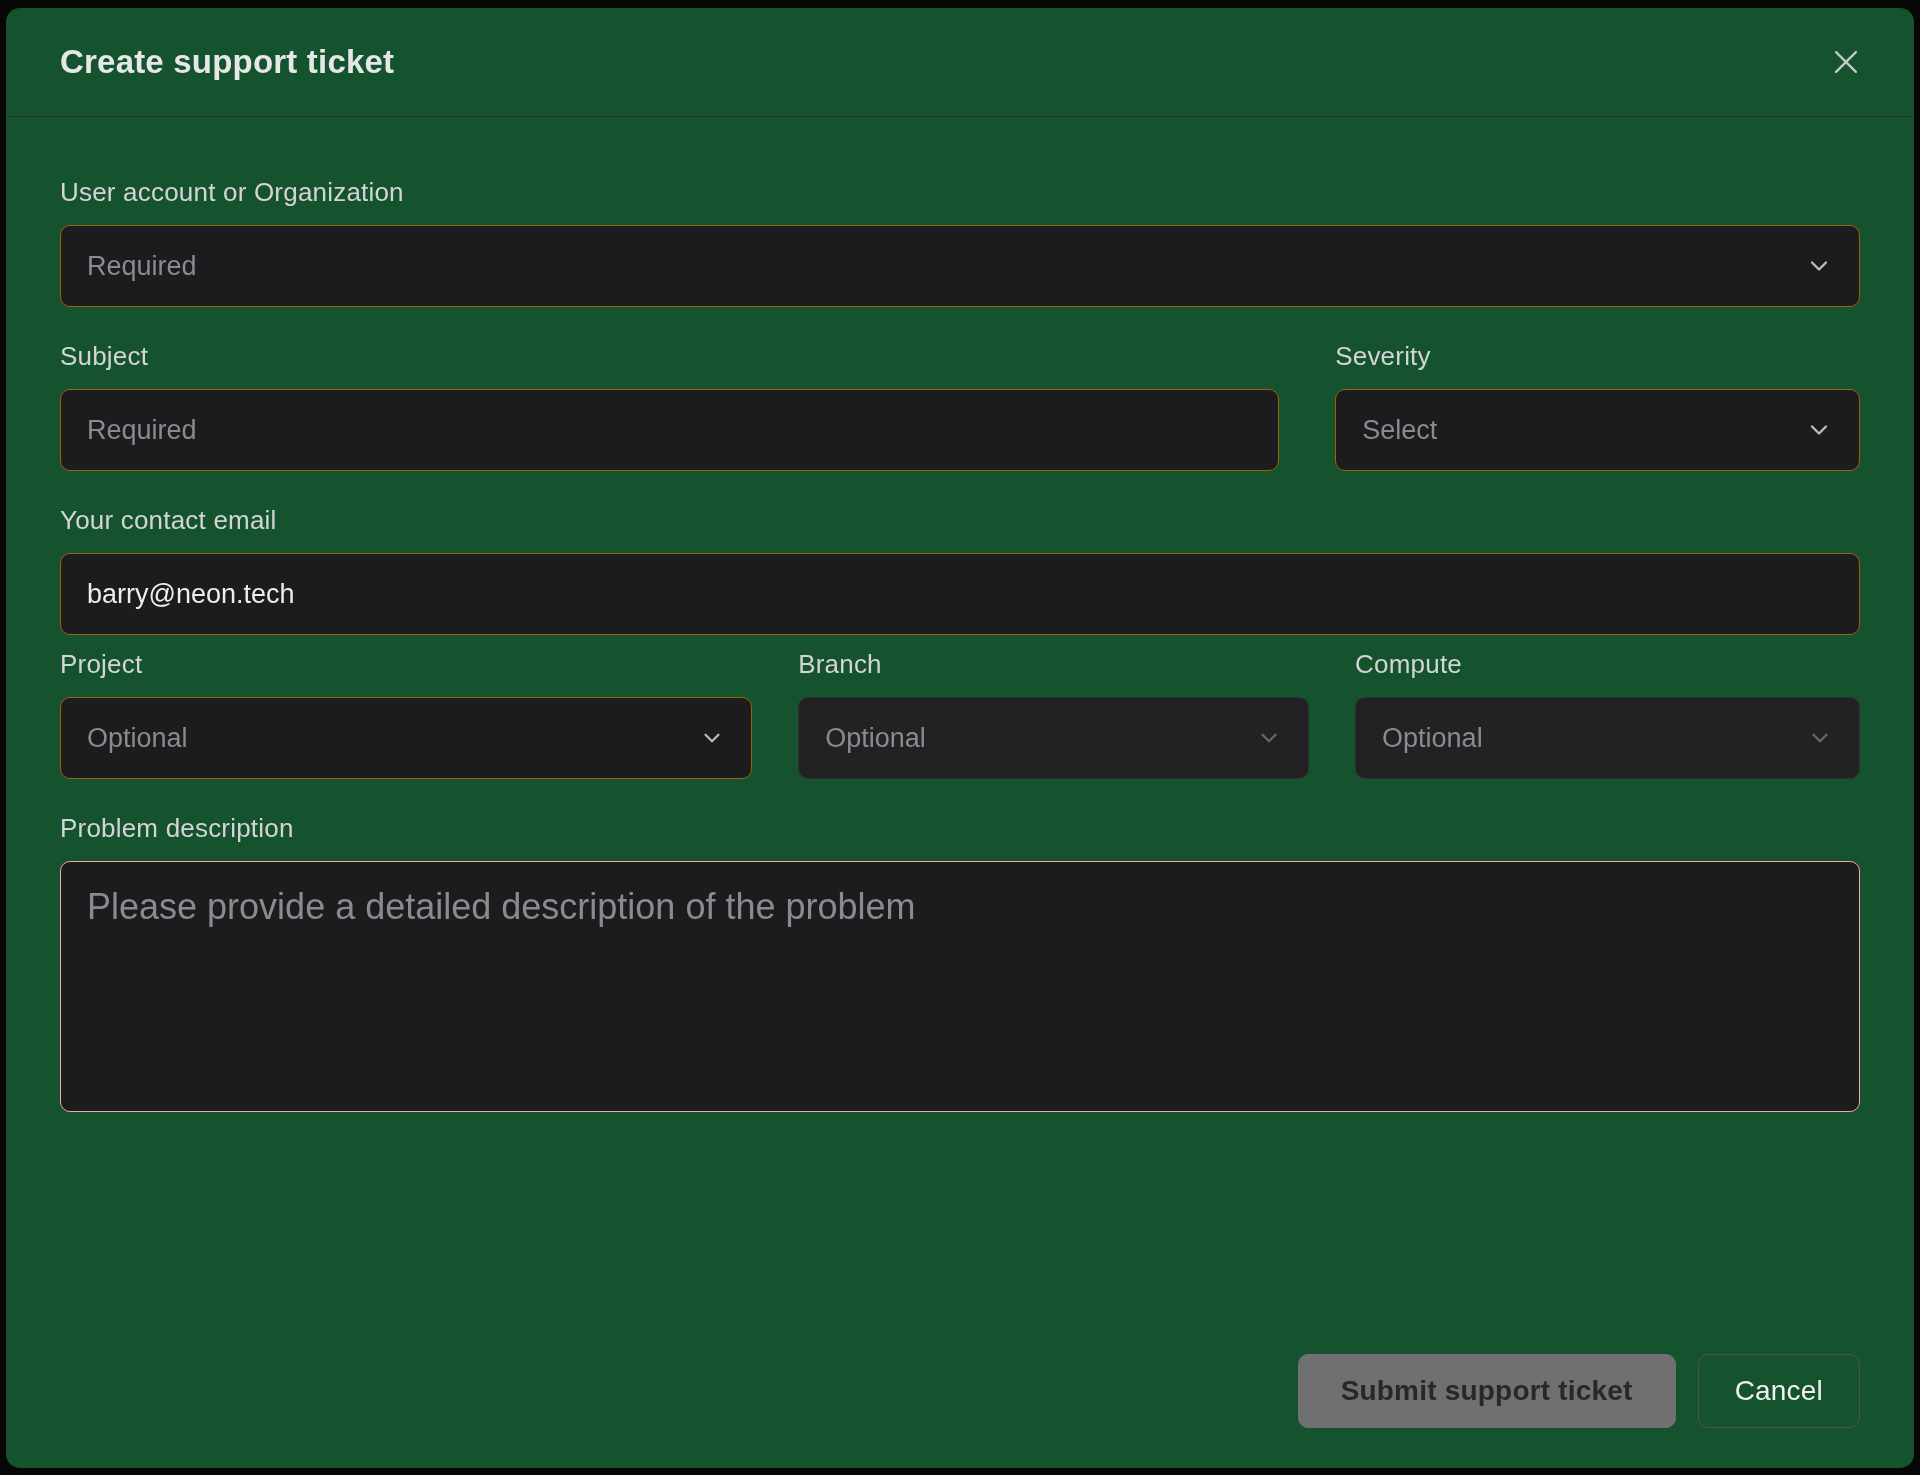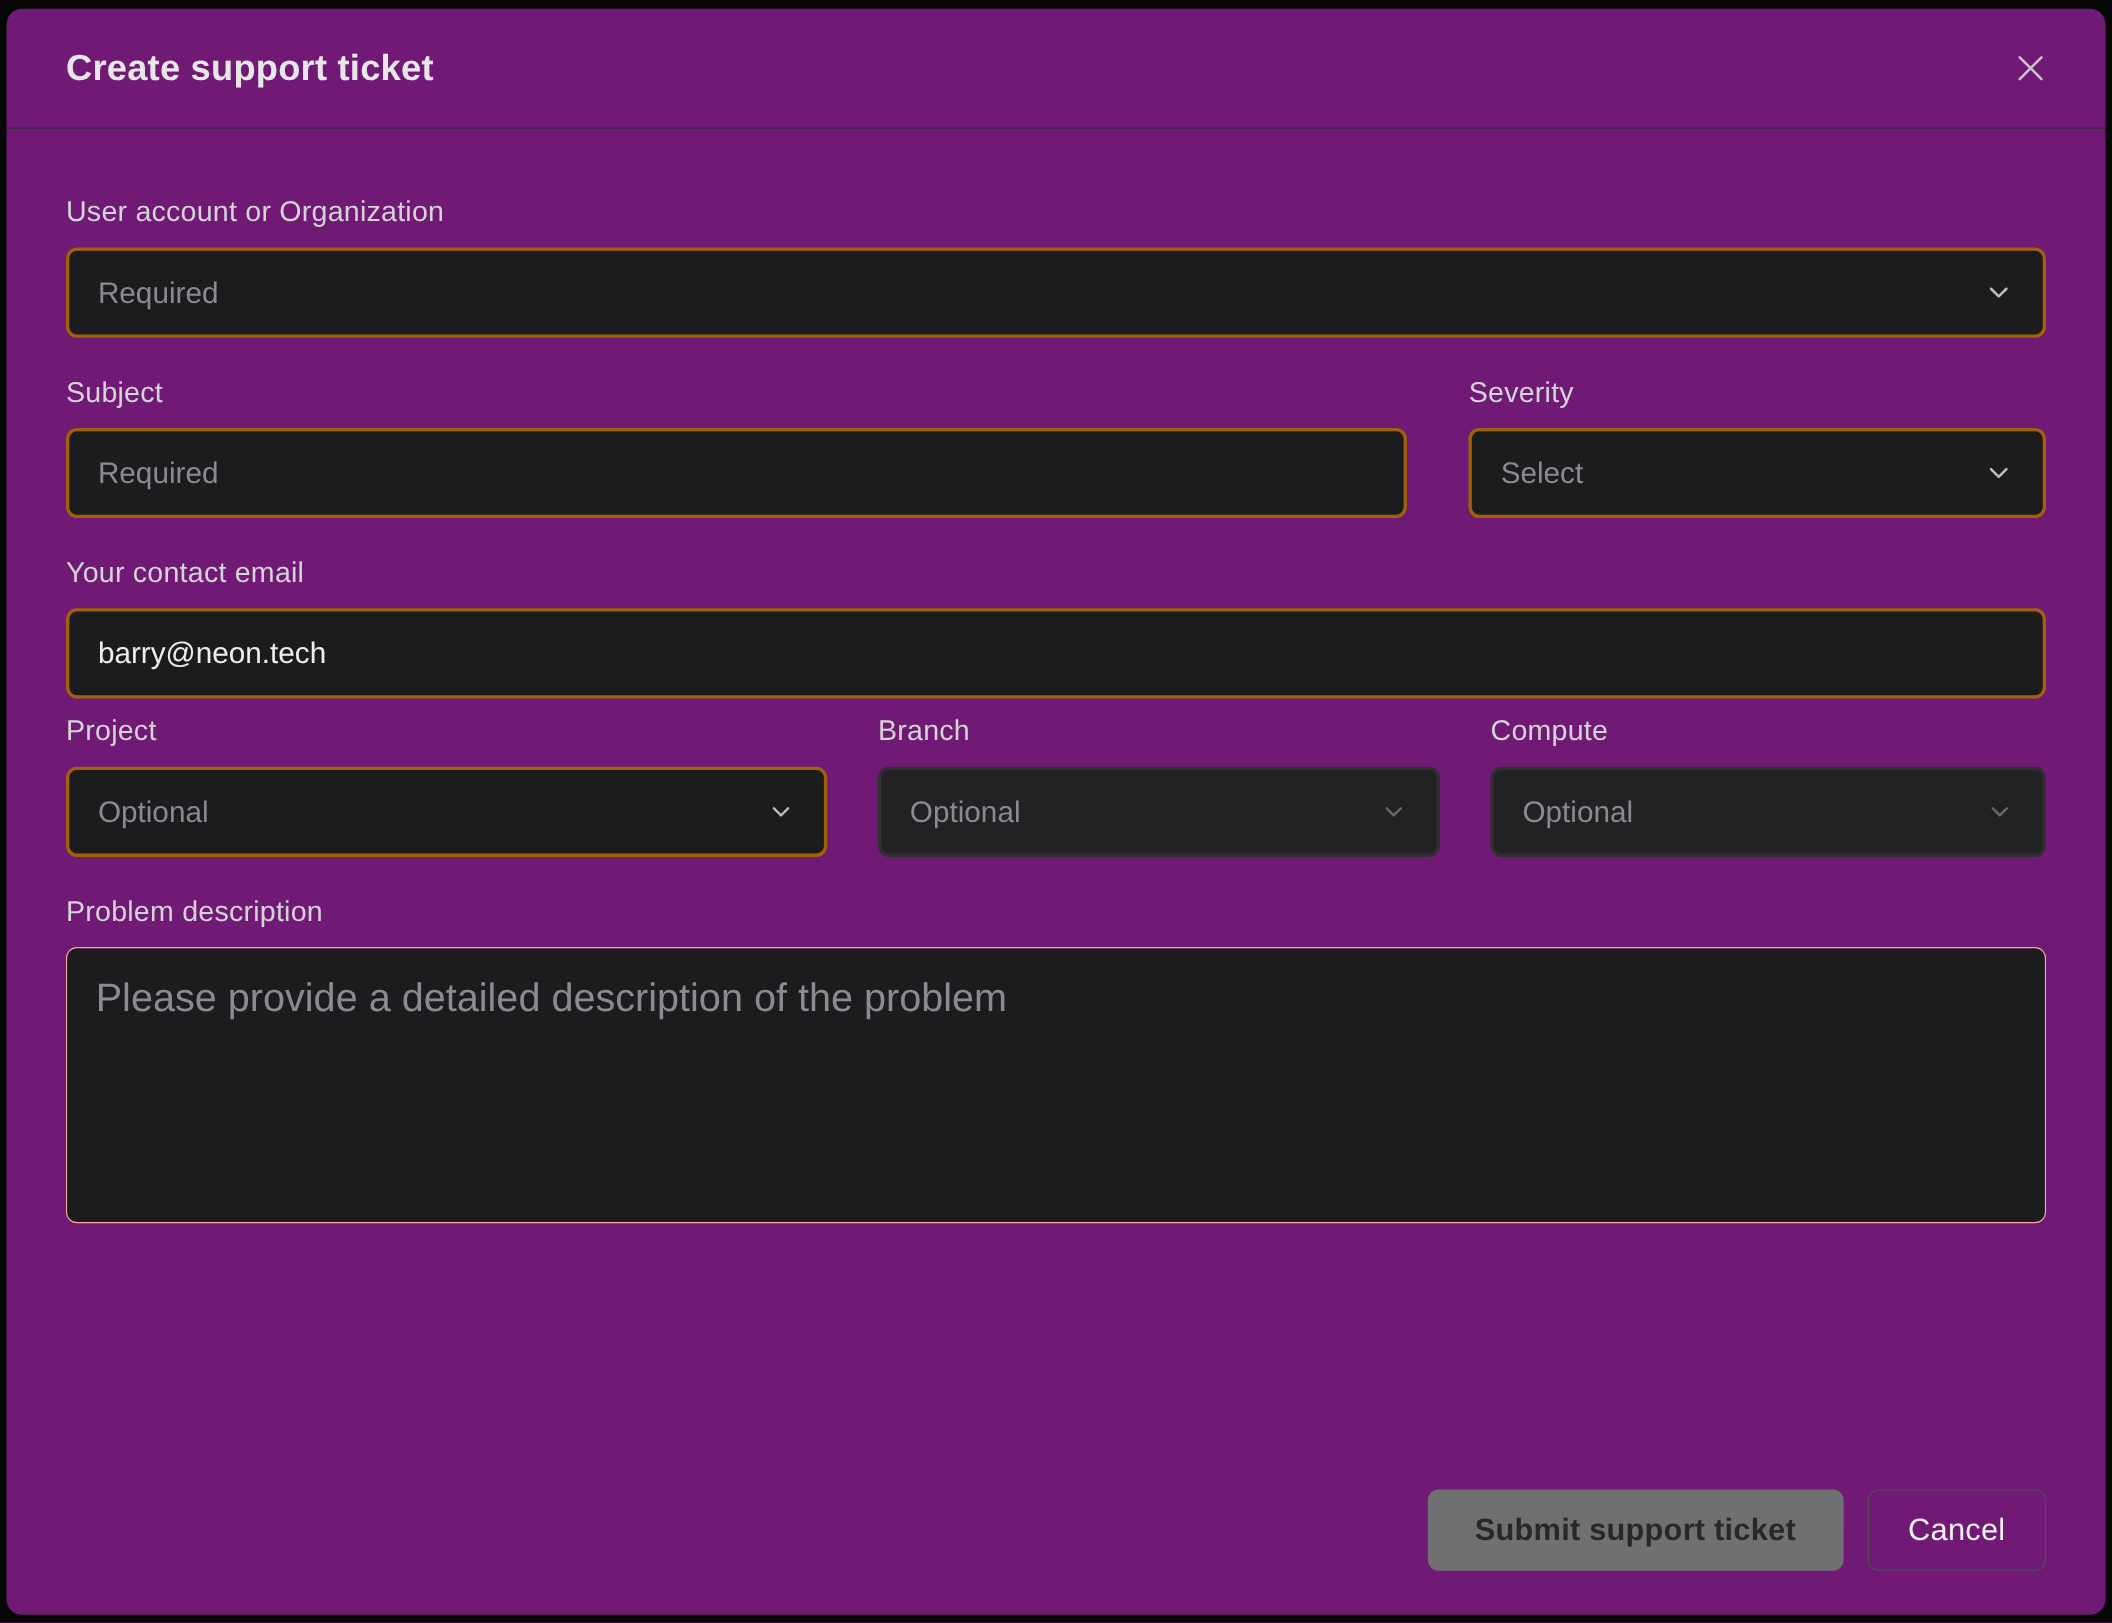--- a/index.html
+++ b/index.html
@@ -5,41 +5,41 @@
   * { margin:0; padding:0; box-sizing:border-box; }
   html,body { width:1920px; height:1475px; }
   body {
     background:#070708;
     font-family:"Liberation Sans","DejaVu Sans",sans-serif;
     position:relative;
     overflow:hidden;
   }
   .modal {
     position:absolute; left:6px; top:8px; width:1908px; height:1460px;
-    background:#701a75; border-radius:14px;
+    background:#14532d; border-radius:14px;
     display:flex; flex-direction:column;
   }
   
   .modal-header {
     display:flex; align-items:center; justify-content:space-between;
     padding:30px 44px 30px 54px;
     border-bottom:1px solid #2e2e31;
   }
   .modal-title { font-size:33px; font-weight:600; color:#e7e7e8; letter-spacing:.2px; }
   .close-btn {
     width:48px; height:48px; display:flex; align-items:center; justify-content:center;
     background:transparent; border:none; cursor:pointer; color:#c9c9cb;
   }
   
   .modal-body { padding:24px 54px 0 54px; flex:1; }
   .field-label { font-size:26px; color:#d4d4d6; margin-bottom:17px; letter-spacing:.2px; }
   .ctrl {
     height:82px; width:100%;
     background:#1c1c1e;
-    border:3px solid #a16207;
+    border:1px solid #a16207;
     border-radius:10px;
     display:flex; align-items:center; justify-content:space-between;
     padding:0 26px;
     font-size:27px; color:#ededee;
     font-family:inherit;
   }
   .ctrl .ph { color:#8b8b8f; }
   .ctrl .chev { color:#bdbdbf; display:flex; align-items:center; }
   .ctrl.disabled { background:#222224; border-color:#2f2f32; }
   .ctrl.disabled .chev { color:#69696d; }

